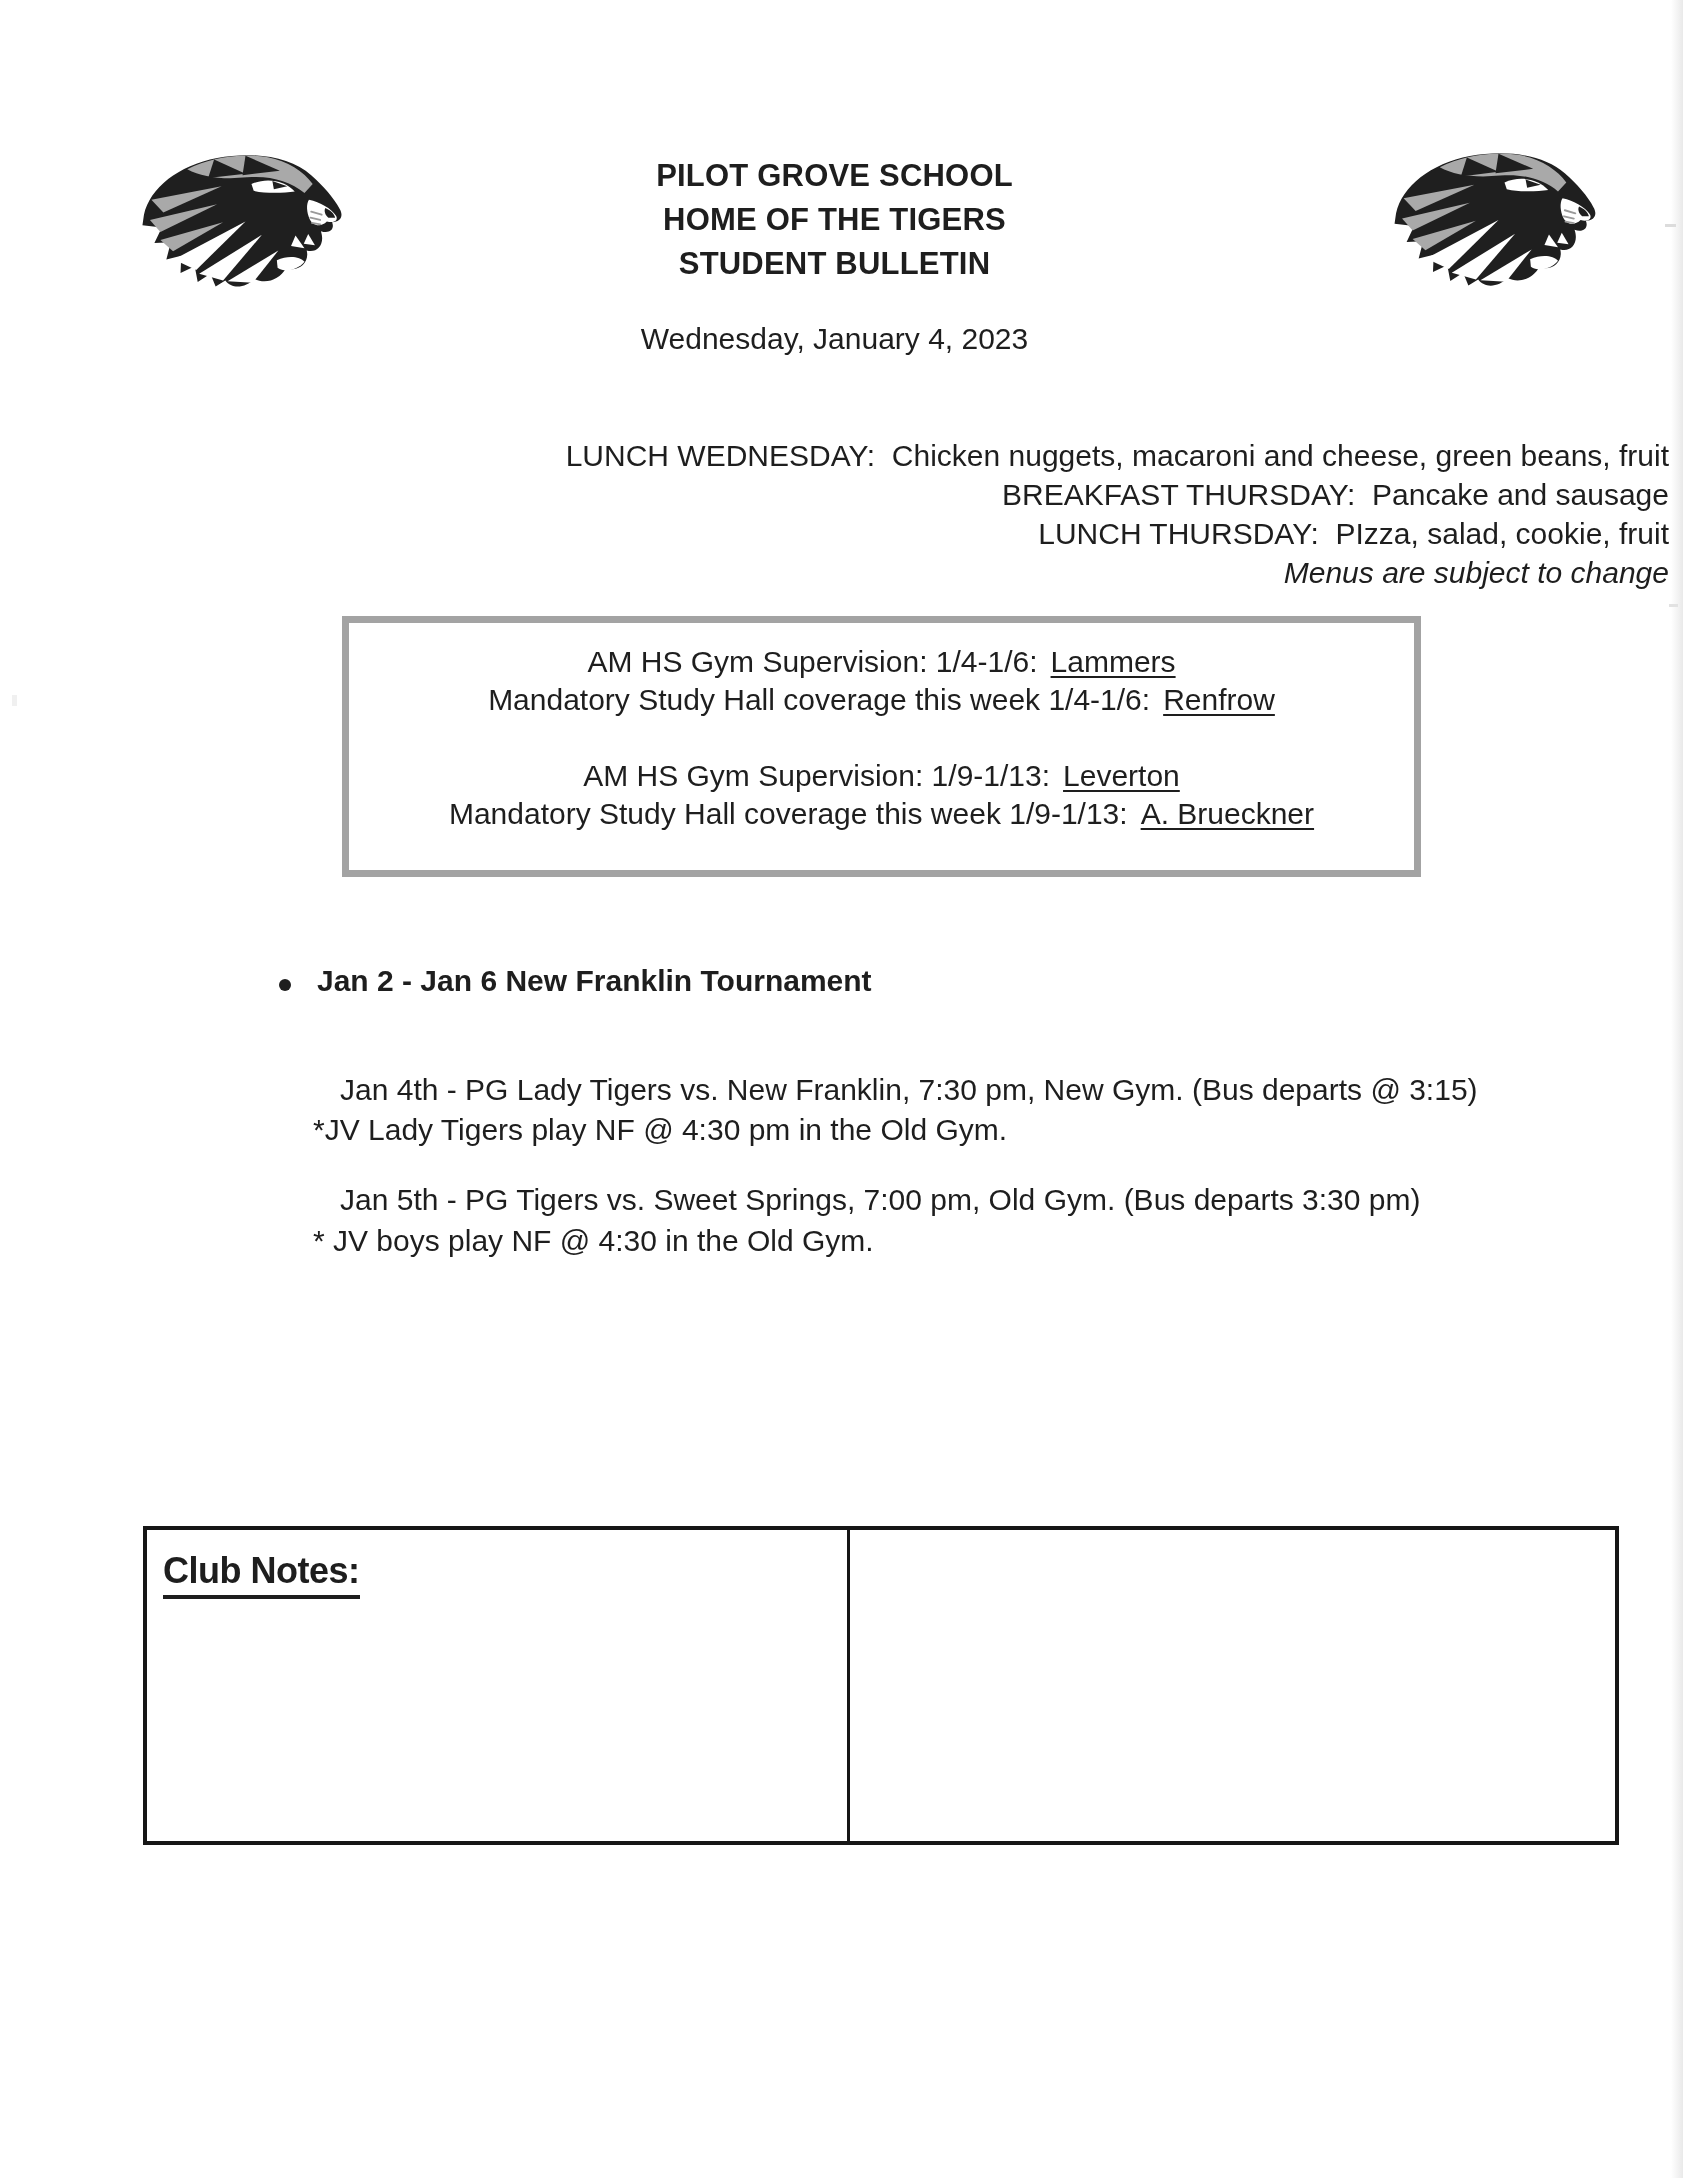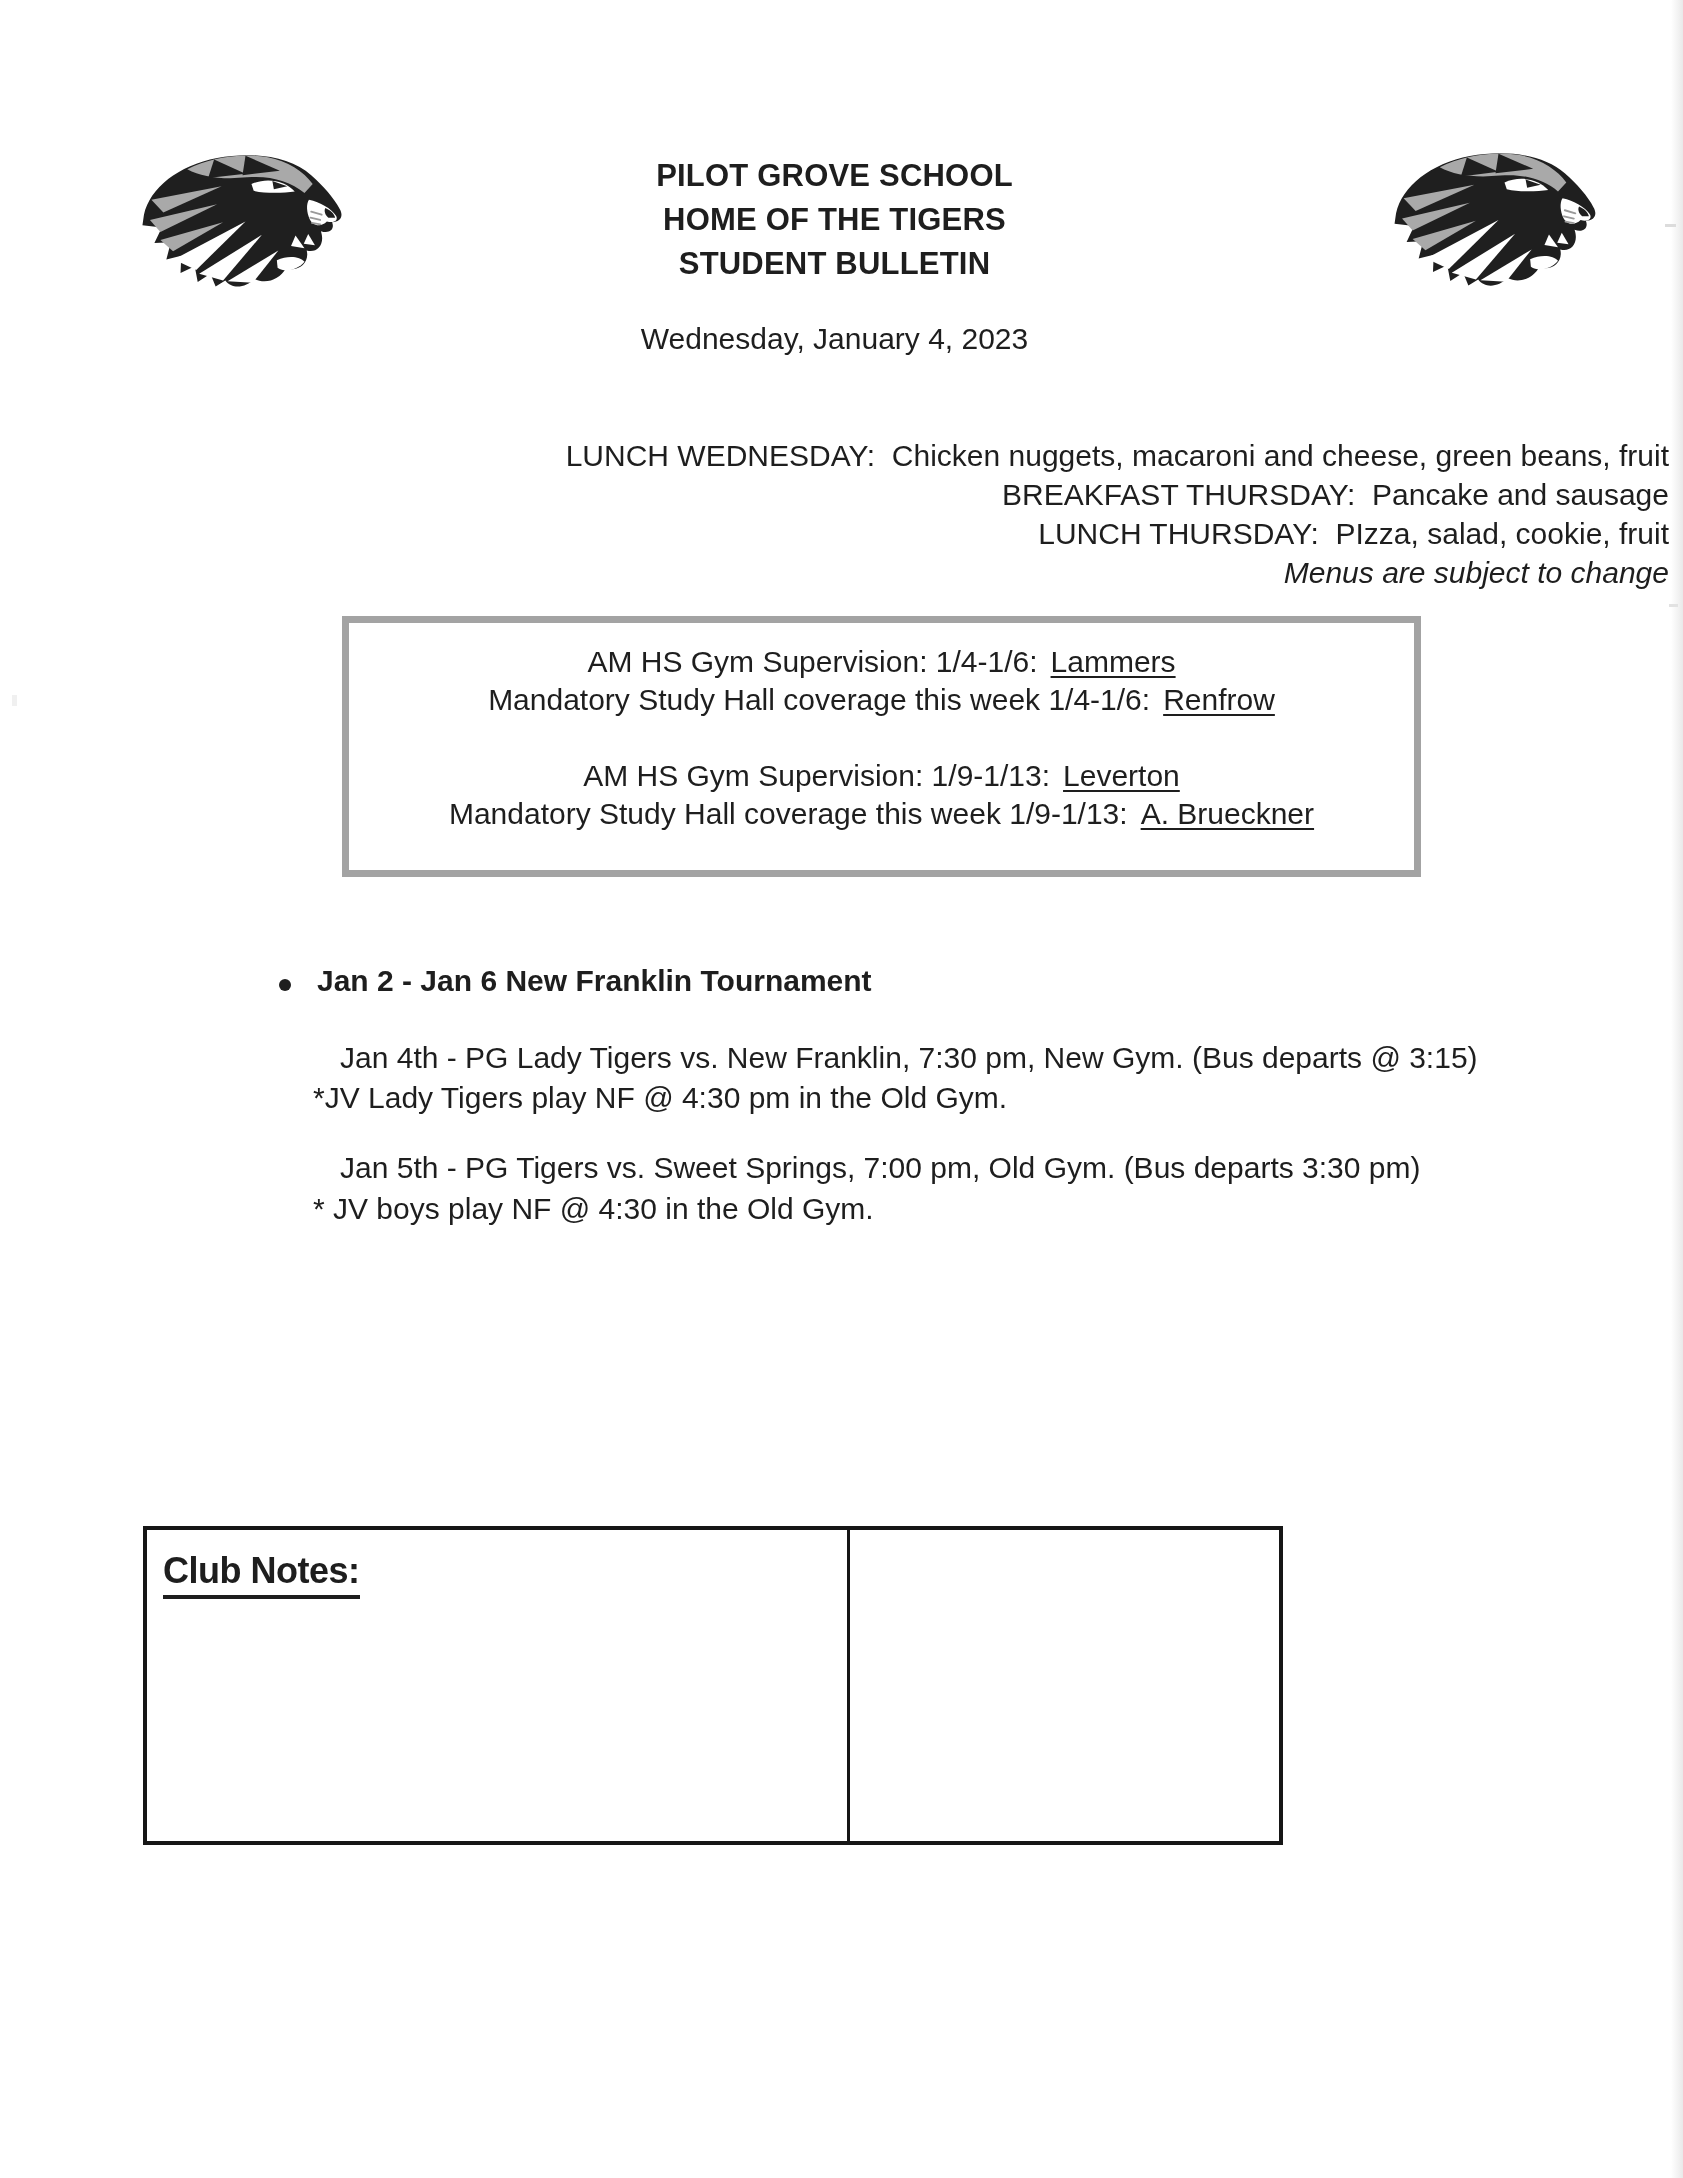--- a/index.html
+++ b/index.html
@@ -62,29 +62,29 @@
 
   
   .bullet-dot {
     left: 279px; top: 979px; width: 12px; height: 12px;
     border-radius: 50%; background: #1e1e1e;
   }
   .bullet-heading {
     left: 317px; top: 964px;
     font-size: 30px; font-weight: bold;
   }
-  .game-line { font-size: 30px; white-space: pre-wrap; }
+  .game-line { font-size: 30px; white-space: pre-wrap; margin-top: 32px; }
   .g1d { left: 340px; top: 1041px; }
   .g1n { left: 313px; top: 1081px; }
   .g2d { left: 340px; top: 1151px; }
   .g2n { left: 313px; top: 1192px; }
 
   
   .notes-table {
-    left: 143px; top: 1526px; width: 1140px; height: 319px;
+    left: 143px; top: 1526px; width: 1476px; height: 319px;
     border: 4px solid #161616;
     box-sizing: border-box;
     display: flex;
   }
   .cell-left {
     width: 703px;
     border-right: 3px solid #161616;
     padding: 20px 0 0 16px;
     box-sizing: border-box;
   }

